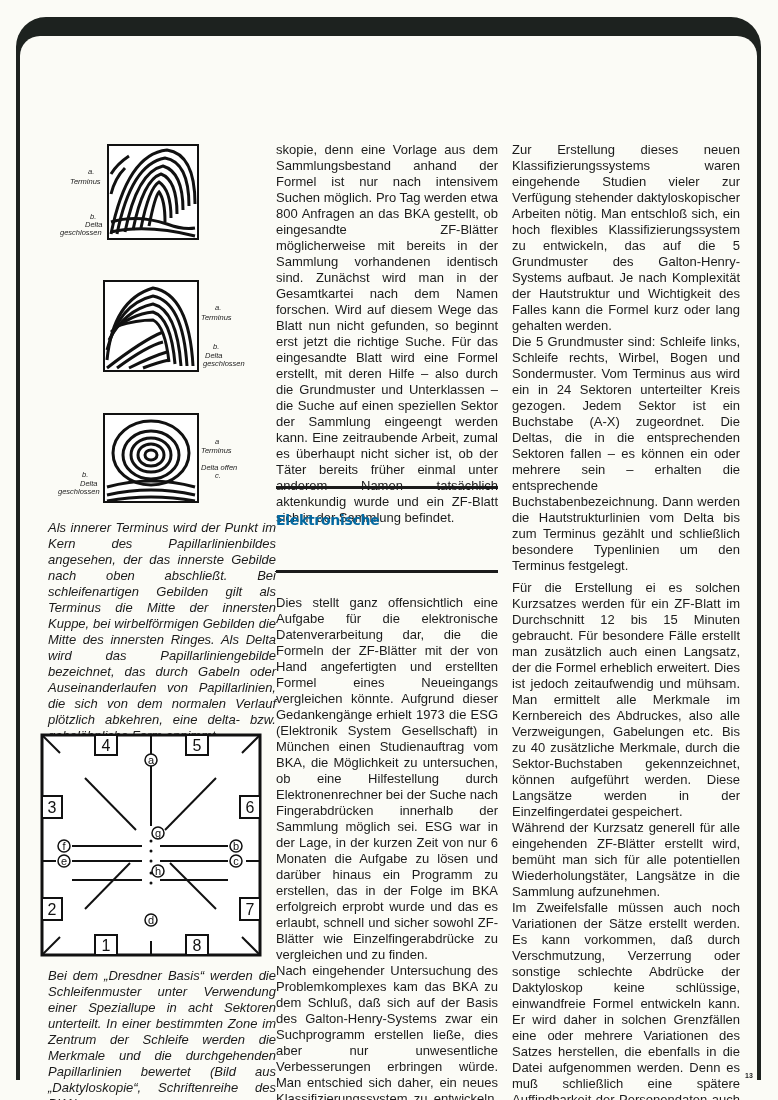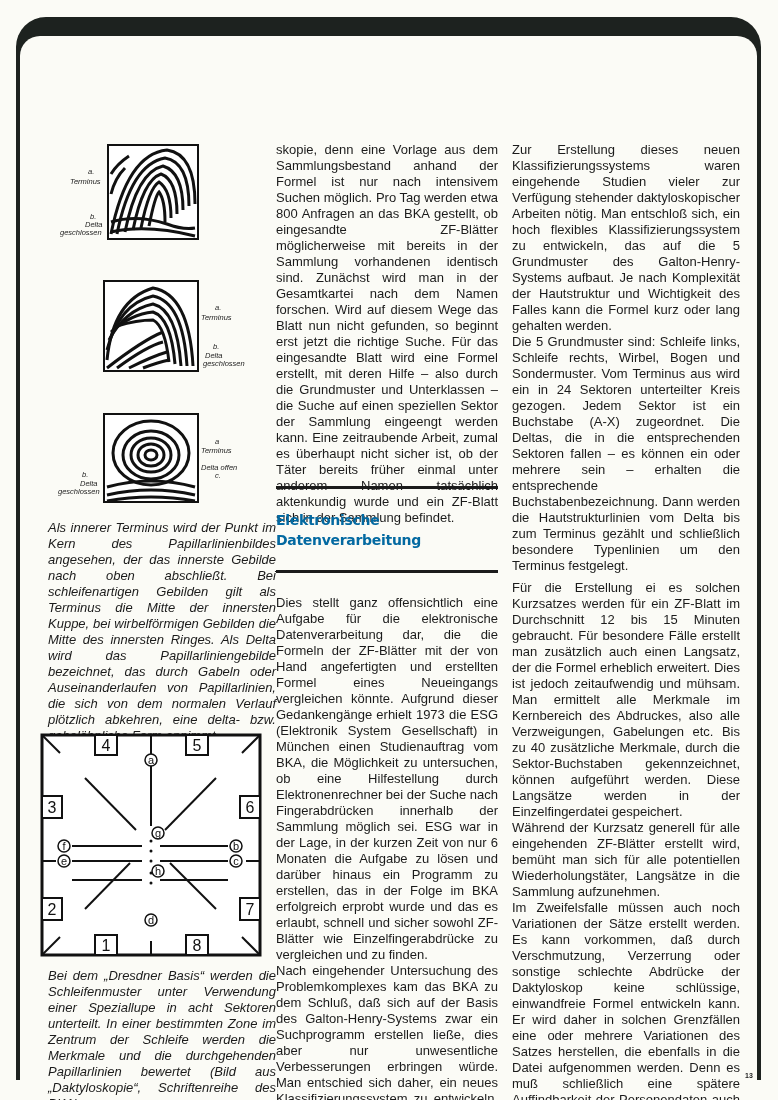--- a/index.html
+++ b/index.html
@@ -185,21 +185,20 @@
 <div class="col col1 caption" style="top:968px;">
   <p>Bei dem „Dresdner Basis“ werden die Schleifenmuster unter Verwendung einer Speziallupe in acht Sektoren unterteilt. In einer bestimmten Zone im Zentrum der Schleife werden die Merkmale und die durchgehenden Papillarlinien bewertet (Bild aus „Daktyloskopie“, Schriftenreihe des BKA).</p>
 </div>
 
 <div class="col col2">
   <p>skopie, denn eine Vorlage aus dem Sammlungsbestand anhand der Formel ist nur nach intensivem Suchen möglich. Pro Tag werden etwa 800 Anfragen an das BKA gestellt, ob eingesandte ZF-Blätter möglicherweise mit bereits in der Sammlung vorhandenen identisch sind. Zunächst wird man in der Gesamtkartei nach dem Namen forschen. Wird auf diesem Wege das Blatt nun nicht gefunden, so beginnt erst jetzt die richtige Suche. Für das eingesandte Blatt wird eine Formel erstellt, mit deren Hilfe – also durch die Grundmuster und Unterklassen – die Suche auf einen speziellen Sektor der Sammlung eingeengt werden kann. Eine zeitraubende Arbeit, zumal es überhaupt nicht sicher ist, ob der Täter bereits früher einmal unter anderem Namen tatsächlich aktenkundig wurde und ein ZF-Blatt sich in der Sammlung befindet.</p>
 </div>
 <div class="rule" style="top:486px;"></div>
 <div class="heading">
   <div>Elektronische</div>
-  <div>Datenverarbeitung</div>
 </div>
 <div class="rule" style="top:570px;"></div>
 <div class="col" style="left:276px; top:595px; width:222px;">
   <p>Dies stellt ganz offensichtlich eine Aufgabe für die elektronische Datenverarbeitung dar, die die Formeln der ZF-Blätter mit der von Hand angefertigten und erstellten Formel eines Neueingangs vergleichen könnte. Aufgrund dieser Gedankengänge erhielt 1973 die ESG (Elektronik System Gesellschaft) in München einen Studienauftrag vom BKA, die Möglichkeit zu untersuchen, ob eine Hilfestellung durch Elektronenrechner bei der Suche nach Fingerabdrücken innerhalb der Sammlung möglich sei. ESG war in der Lage, in der kurzen Zeit von nur 6 Monaten die Aufgabe zu lösen und darüber hinaus ein Programm zu erstellen, das in der Folge im BKA erfolgreich erprobt wurde und das es erlaubt, schnell und sicher sowohl ZF-Blätter wie Einzelfingerabdrücke zu vergleichen und zu finden.</p>
   <p>Nach eingehender Untersuchung des Problemkomplexes kam das BKA zu dem Schluß, daß sich auf der Basis des Galton-Henry-Systems zwar ein Suchprogramm erstellen ließe, dies aber nur unwesentliche Verbesserungen erbringen würde. Man entschied sich daher, ein neues Klassifizierungssystem zu entwickeln, das sich einerseits gut zur elektronischen Datenverarbeitung eignen würde und andererseits den Traum des Kriminalisten verwirklichen könnte, auch mit nur einem einzelnen zur Verfügung stehenden Fingerabdruck irgend-</p>
 </div>
 
 <div class="col col3">
   <p>Zur Erstellung dieses neuen Klassifizierungssystems waren eingehende Studien vieler zur Verfügung stehender daktyloskopischer Arbeiten nötig. Man entschloß sich, ein hoch flexibles Klassifizierungssystem zu entwickeln, das auf die 5 Grundmuster des Galton-Henry-Systems aufbaut. Je nach Komplexität der Hautstruktur und Wichtigkeit des Falles kann die Formel kurz oder lang gehalten werden.</p>
   <p>Die 5 Grundmuster sind: Schleife links, Schleife rechts, Wirbel, Bogen und Sondermuster. Vom Terminus aus wird ein in 24 Sektoren unterteilter Kreis gezogen. Jedem Sektor ist ein Buchstabe (A-X) zugeordnet. Die Deltas, die in die entsprechenden Sektoren fallen – es können ein oder mehrere sein – erhalten die entsprechende Buchstabenbezeichnung. Dann werden die Hautstrukturlinien vom Delta bis zum Terminus gezählt und schließlich besondere Typenlinien um den Terminus festgelegt.</p>

